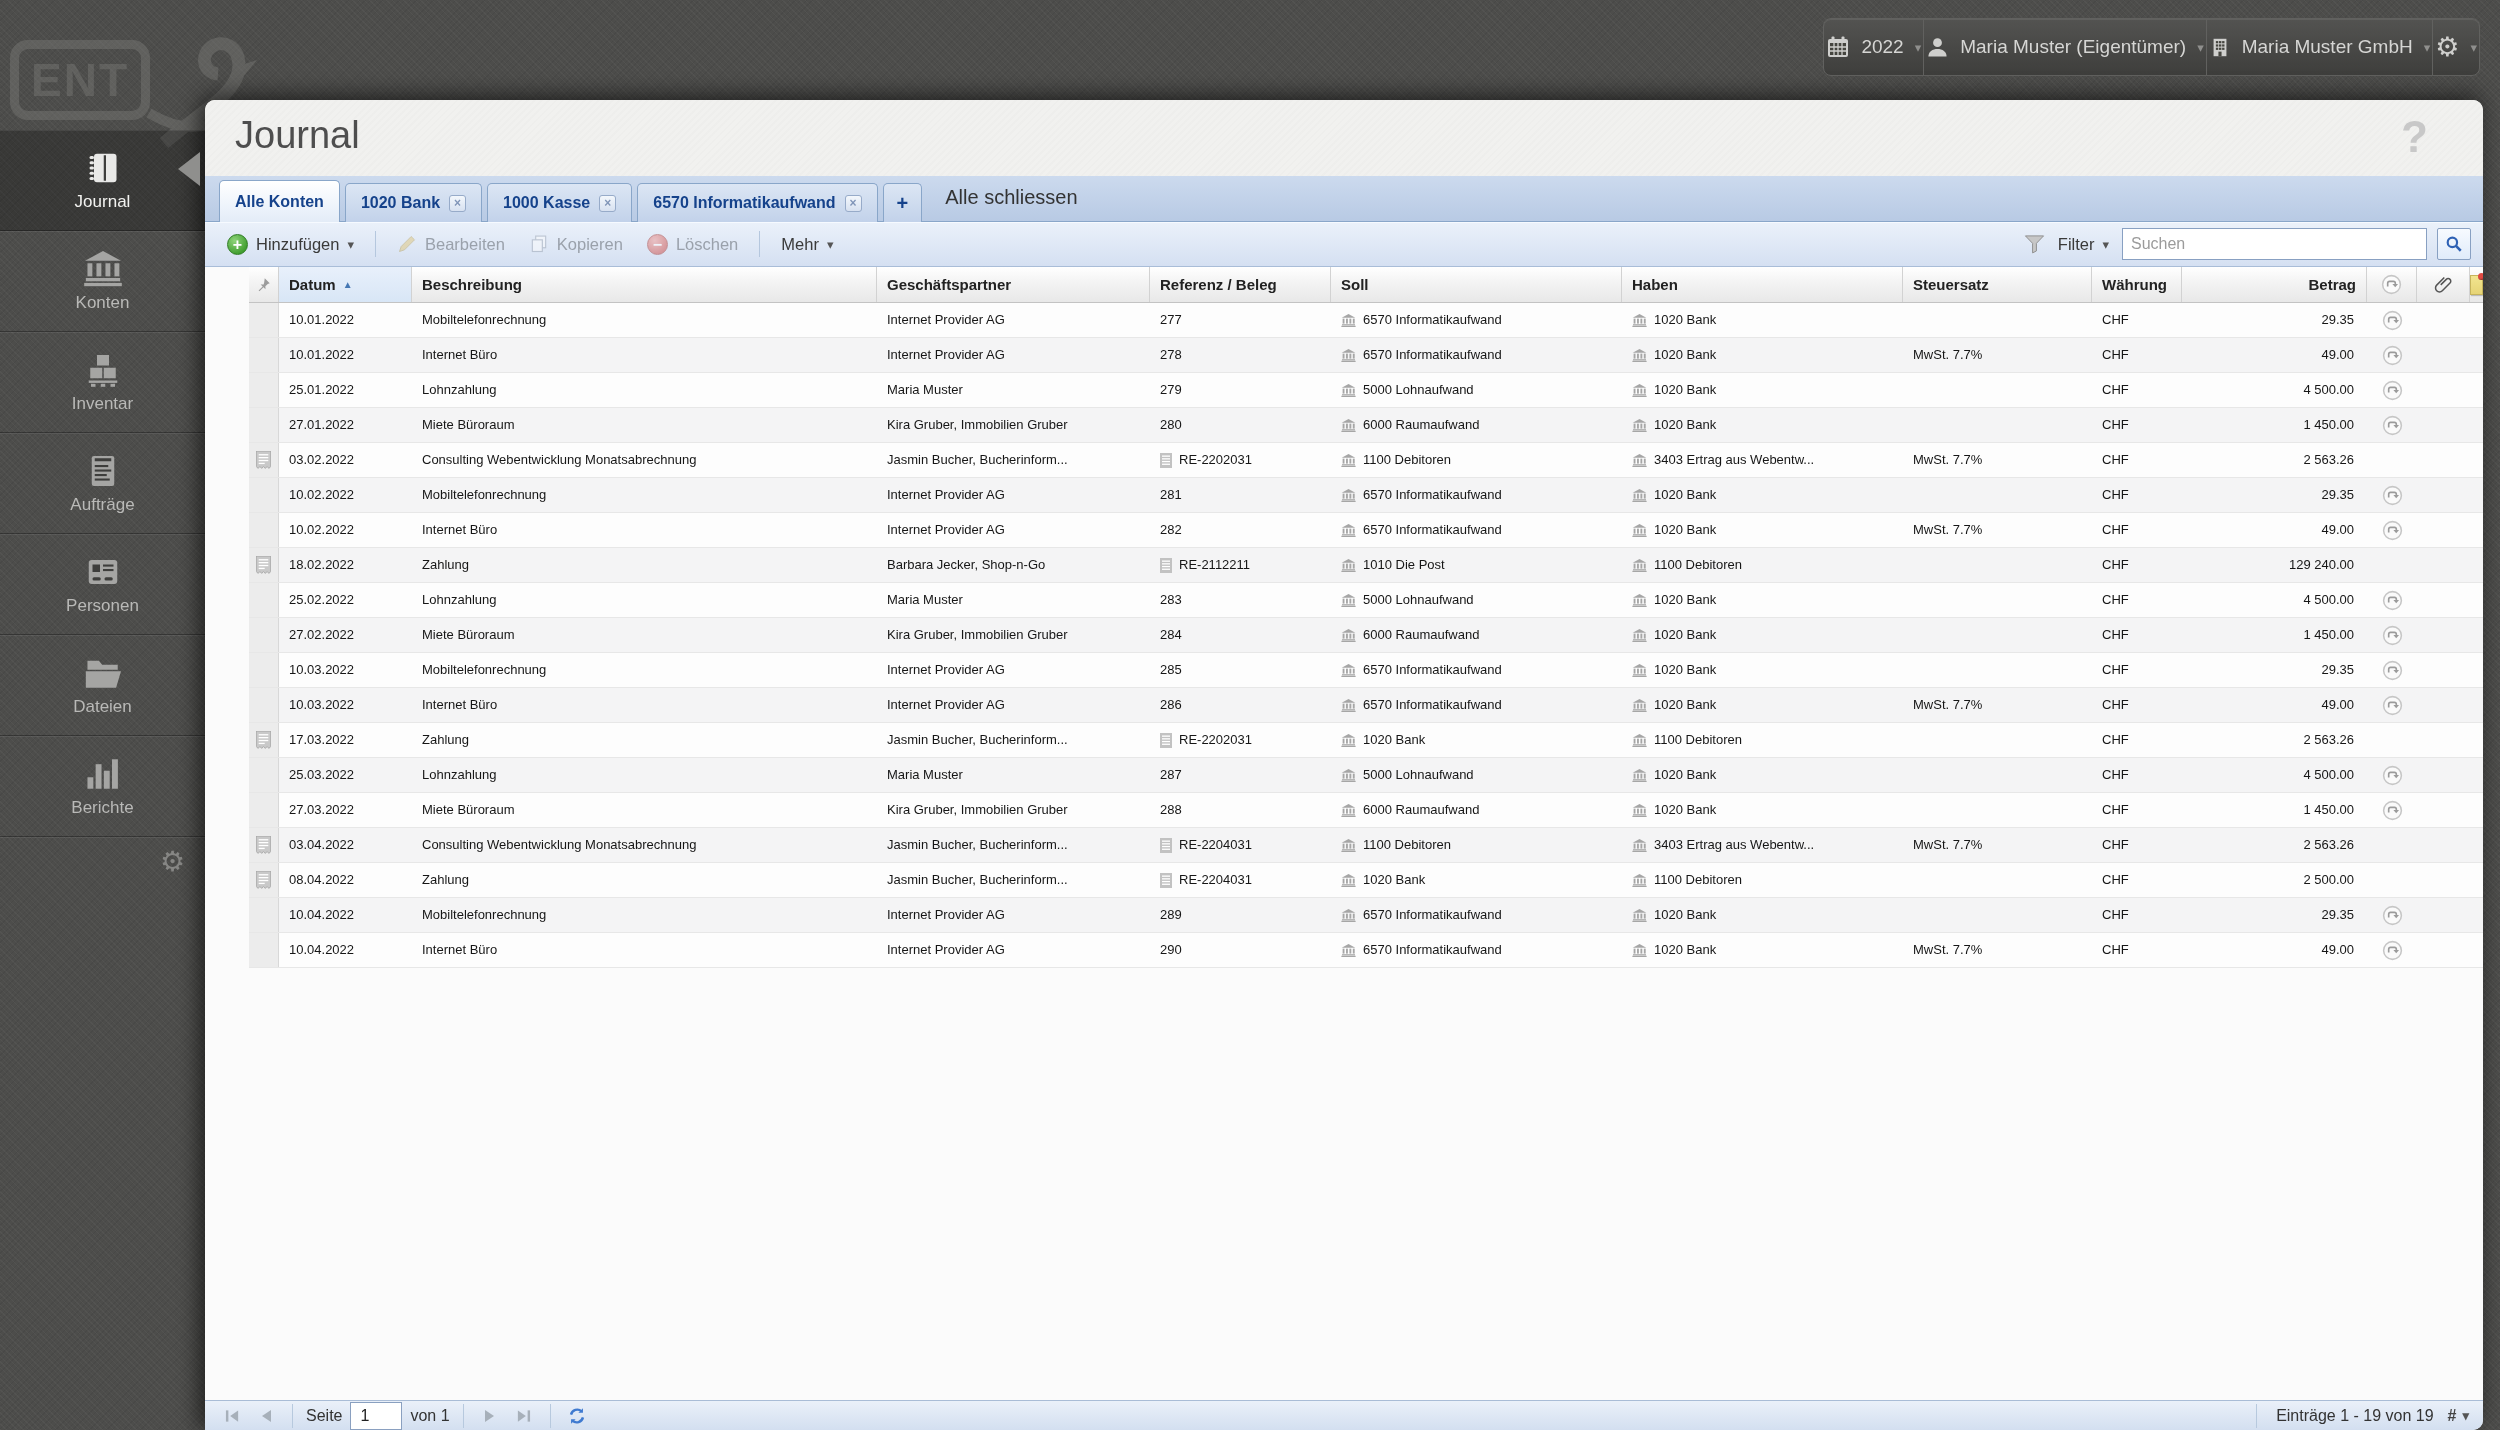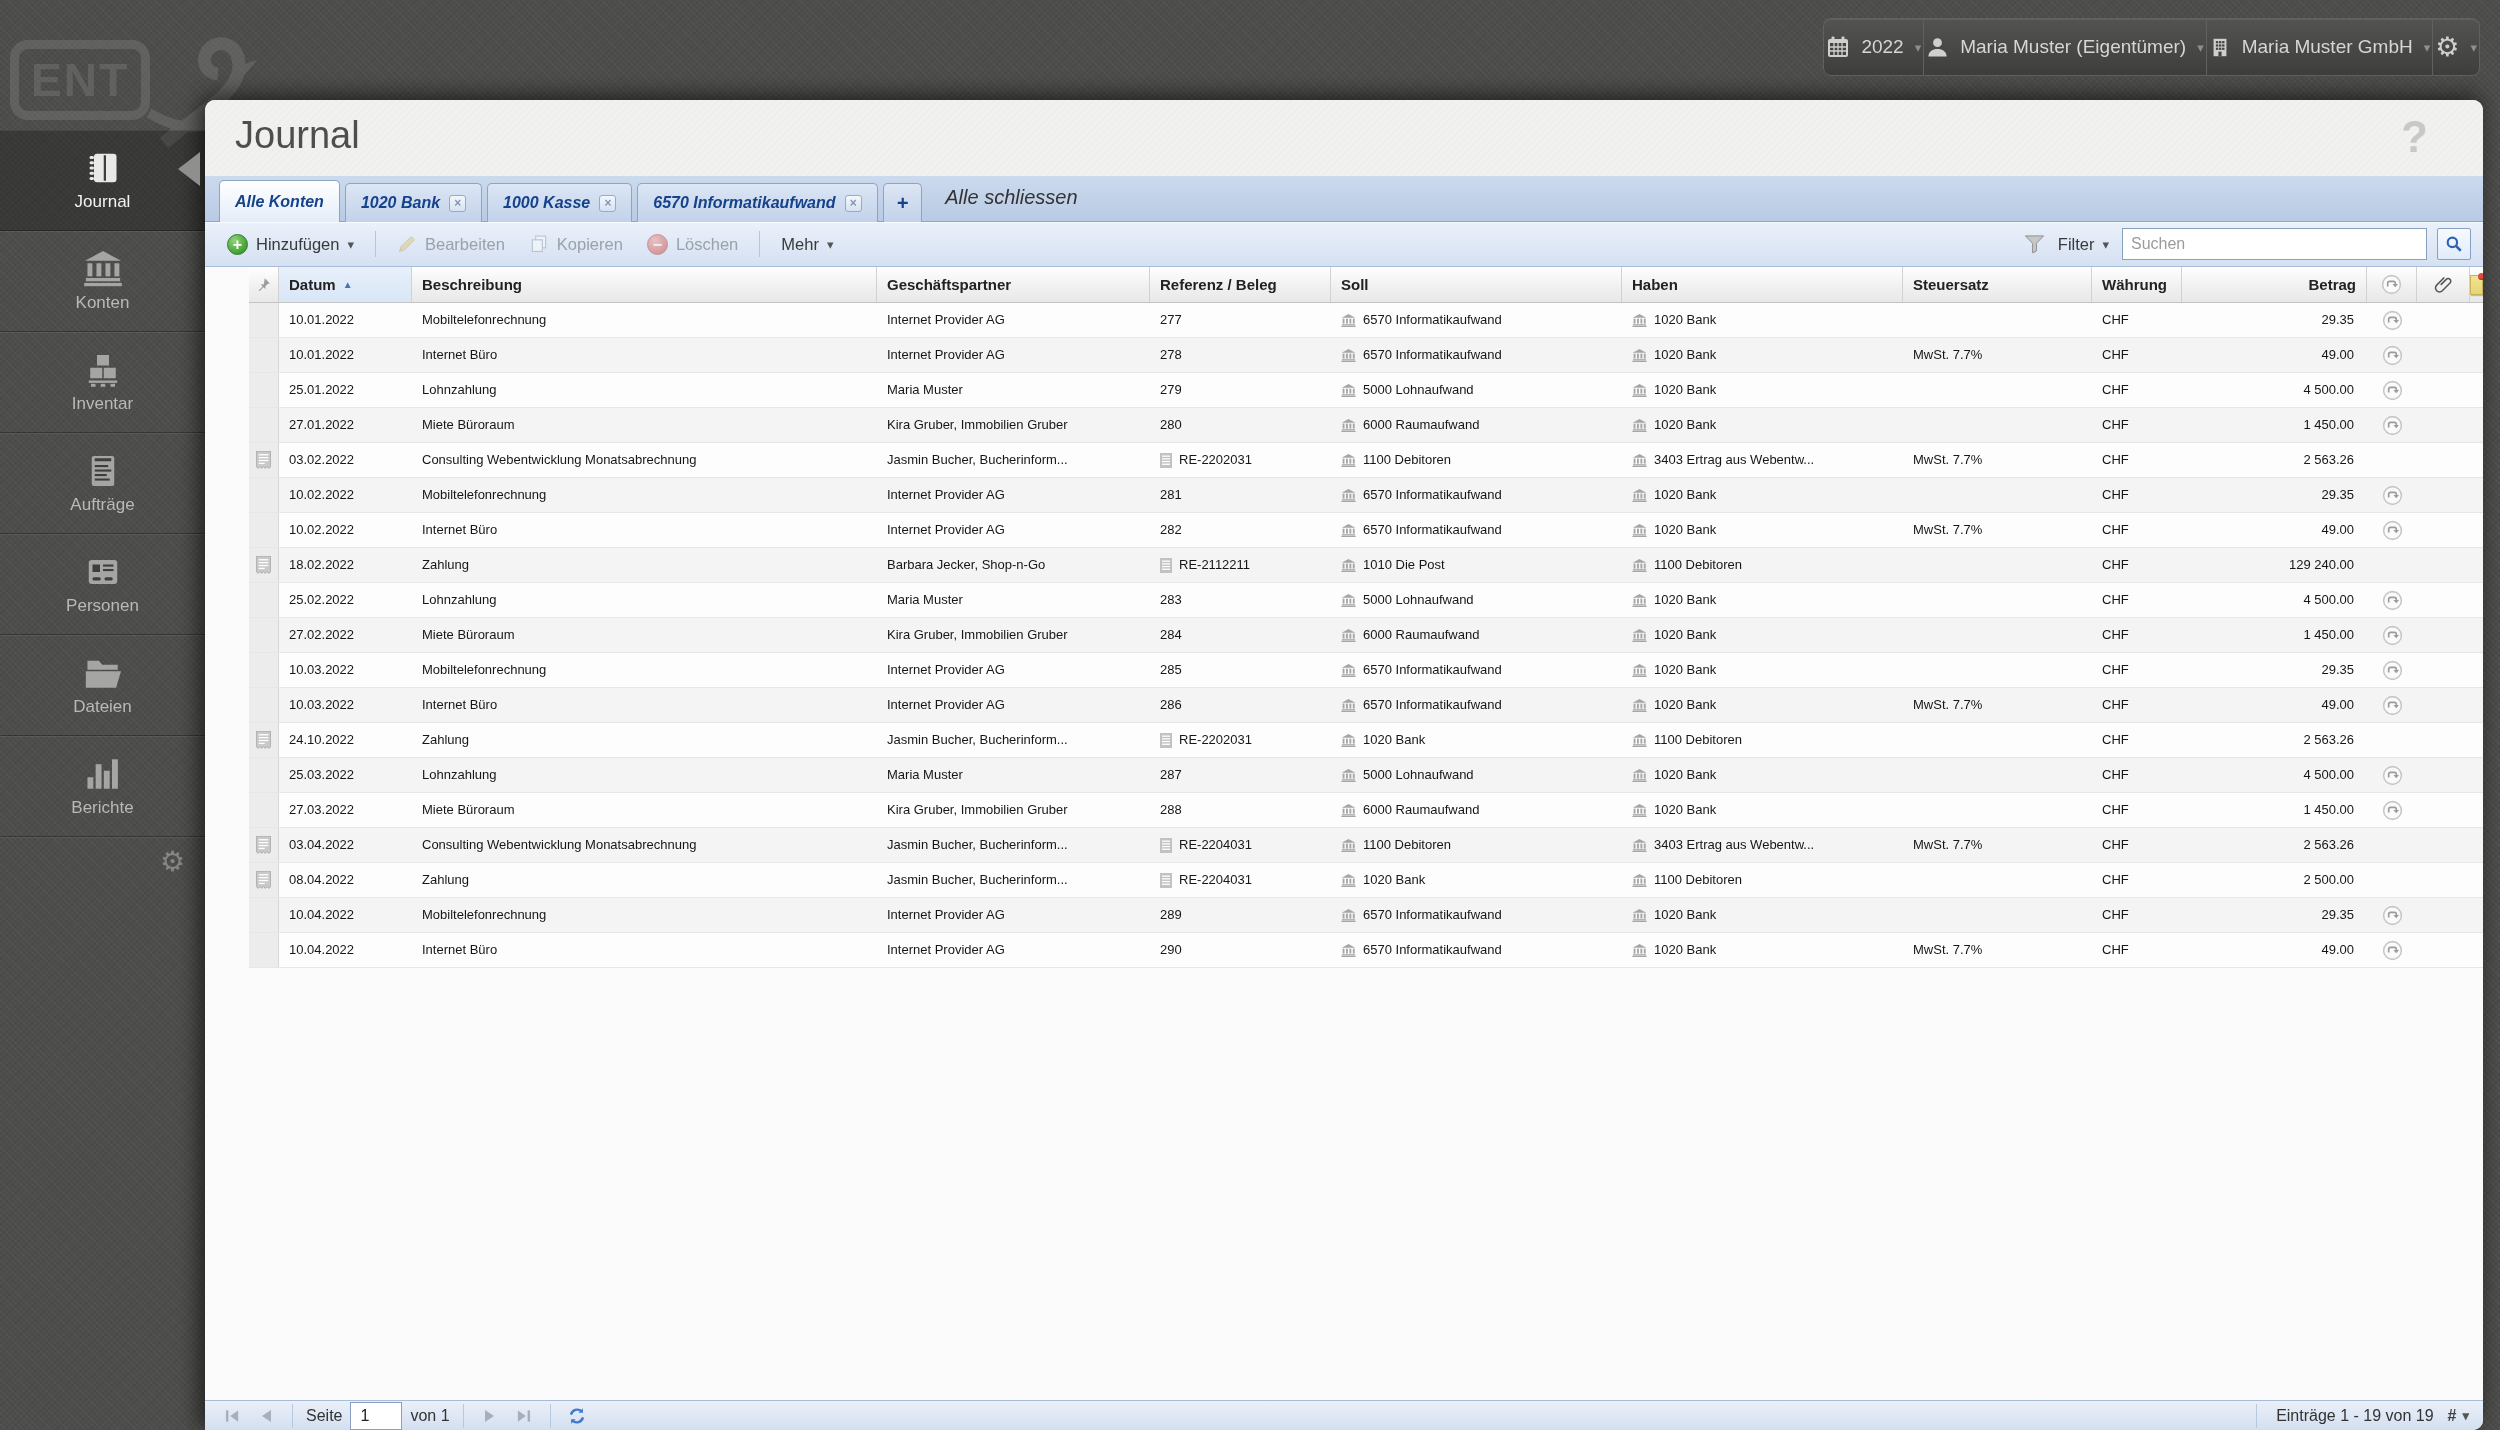--- a/index.html
+++ b/index.html
@@ -48,21 +48,21 @@
     border-radius:10px 10px 10px 0; overflow:hidden; display:flex; flex-direction:column;
     box-shadow:-8px 0 20px rgba(0,0,0,.4), 0 -8px 20px rgba(0,0,0,.3); background:#fbfbfb; }
 
   .panel-header { height:76px; flex:none; position:relative;
     background:repeating-linear-gradient(-45deg, rgba(0,0,0,.012) 0 2px, transparent 2px 5px), #f1f1ef; }
   .panel-title { position:absolute; left:30px; top:14px; font-size:38px; color:#4e4e4e; font-weight:400; }
   .help-q { position:absolute; right:55px; top:12px; font-size:44px; color:#c8c8c8; font-weight:bold; }
 
   
   .tabstrip { height:46px; flex:none; display:flex; align-items:flex-end; padding:0 0 0 14px;
-    background:linear-gradient(#ccdaee,#b8cae4); border-bottom:1px solid #89a6c9;font-style:italic; }
+    background:linear-gradient(#ccdaee,#b8cae4); border-bottom:1px solid #89a6c9; }
   .tab { height:39px; display:flex; align-items:center; gap:9px; padding:0 15px; margin-right:5px;
     border:1px solid #89a6c9; border-bottom:none; border-radius:5px 5px 0 0;
     background:linear-gradient(#dce6f4,#c2d2ea); color:#15428b; font-size:16px; font-weight:bold;
     position:relative; top:1px; cursor:pointer; }
   .tab.active { height:42px; background:linear-gradient(#ffffff,#eaf1fa 75%,#e3ecf7); z-index:2; }
   .tab-close { width:17px; height:17px; border:1px solid #97abc9; border-radius:3px;
     background:linear-gradient(#f3f7fc,#d7e1f0); color:#8095b8; font-size:12px; font-weight:bold;
     line-height:15px; text-align:center; }
   .tab-add { padding:0 13px; font-size:20px; }
   .close-all { margin-left:18px; margin-bottom:12px; font-size:20px; color:#333; cursor:pointer; }
@@ -995,21 +995,21 @@
       <div class="grid row">
     <div class="cell pin c-pin">
       <svg class="voucher-icon" width="15" height="18" viewBox="0 0 12 15">
         <path d="M0 0h12v13l-1.5 1.5L9 13l-1.5 1.5L6 13l-1.5 1.5L3 13l-1.5 1.5L0 13z" fill="#c9c9c9" stroke="#9a9a9a" stroke-width=".6"></path>
         <rect x="2" y="2.6" width="8" height="1.1" fill="#fff"></rect>
             <rect x="2" y="5" width="8" height="1.1" fill="#fff"></rect>
             <rect x="2" y="7.4" width="8" height="1.1" fill="#fff"></rect>
             <rect x="2" y="9.8" width="5" height="1.1" fill="#fff"></rect>
       </svg>
     </div>
-    <div class="cell c-date">24.10.2022</div>
+    <div class="cell c-date">17.03.2022</div>
     <div class="cell c-desc">Zahlung</div>
     <div class="cell c-partner">Jasmin Bucher, Bucherinform...</div>
     <div class="cell c-ref">
       <svg class="doc-icon" width="12" height="15" viewBox="0 0 12 15">
         <rect x="0" y="0" width="12" height="15" fill="#c2c2c2"></rect>
         <rect x="2" y="2.5" width="8" height="1.3" fill="#fff"></rect>
             <rect x="2" y="5.2" width="8" height="1.3" fill="#fff"></rect>
             <rect x="2" y="7.9" width="8" height="1.3" fill="#fff"></rect>
             <rect x="2" y="10.6" width="8" height="1.3" fill="#fff"></rect>
       </svg>

